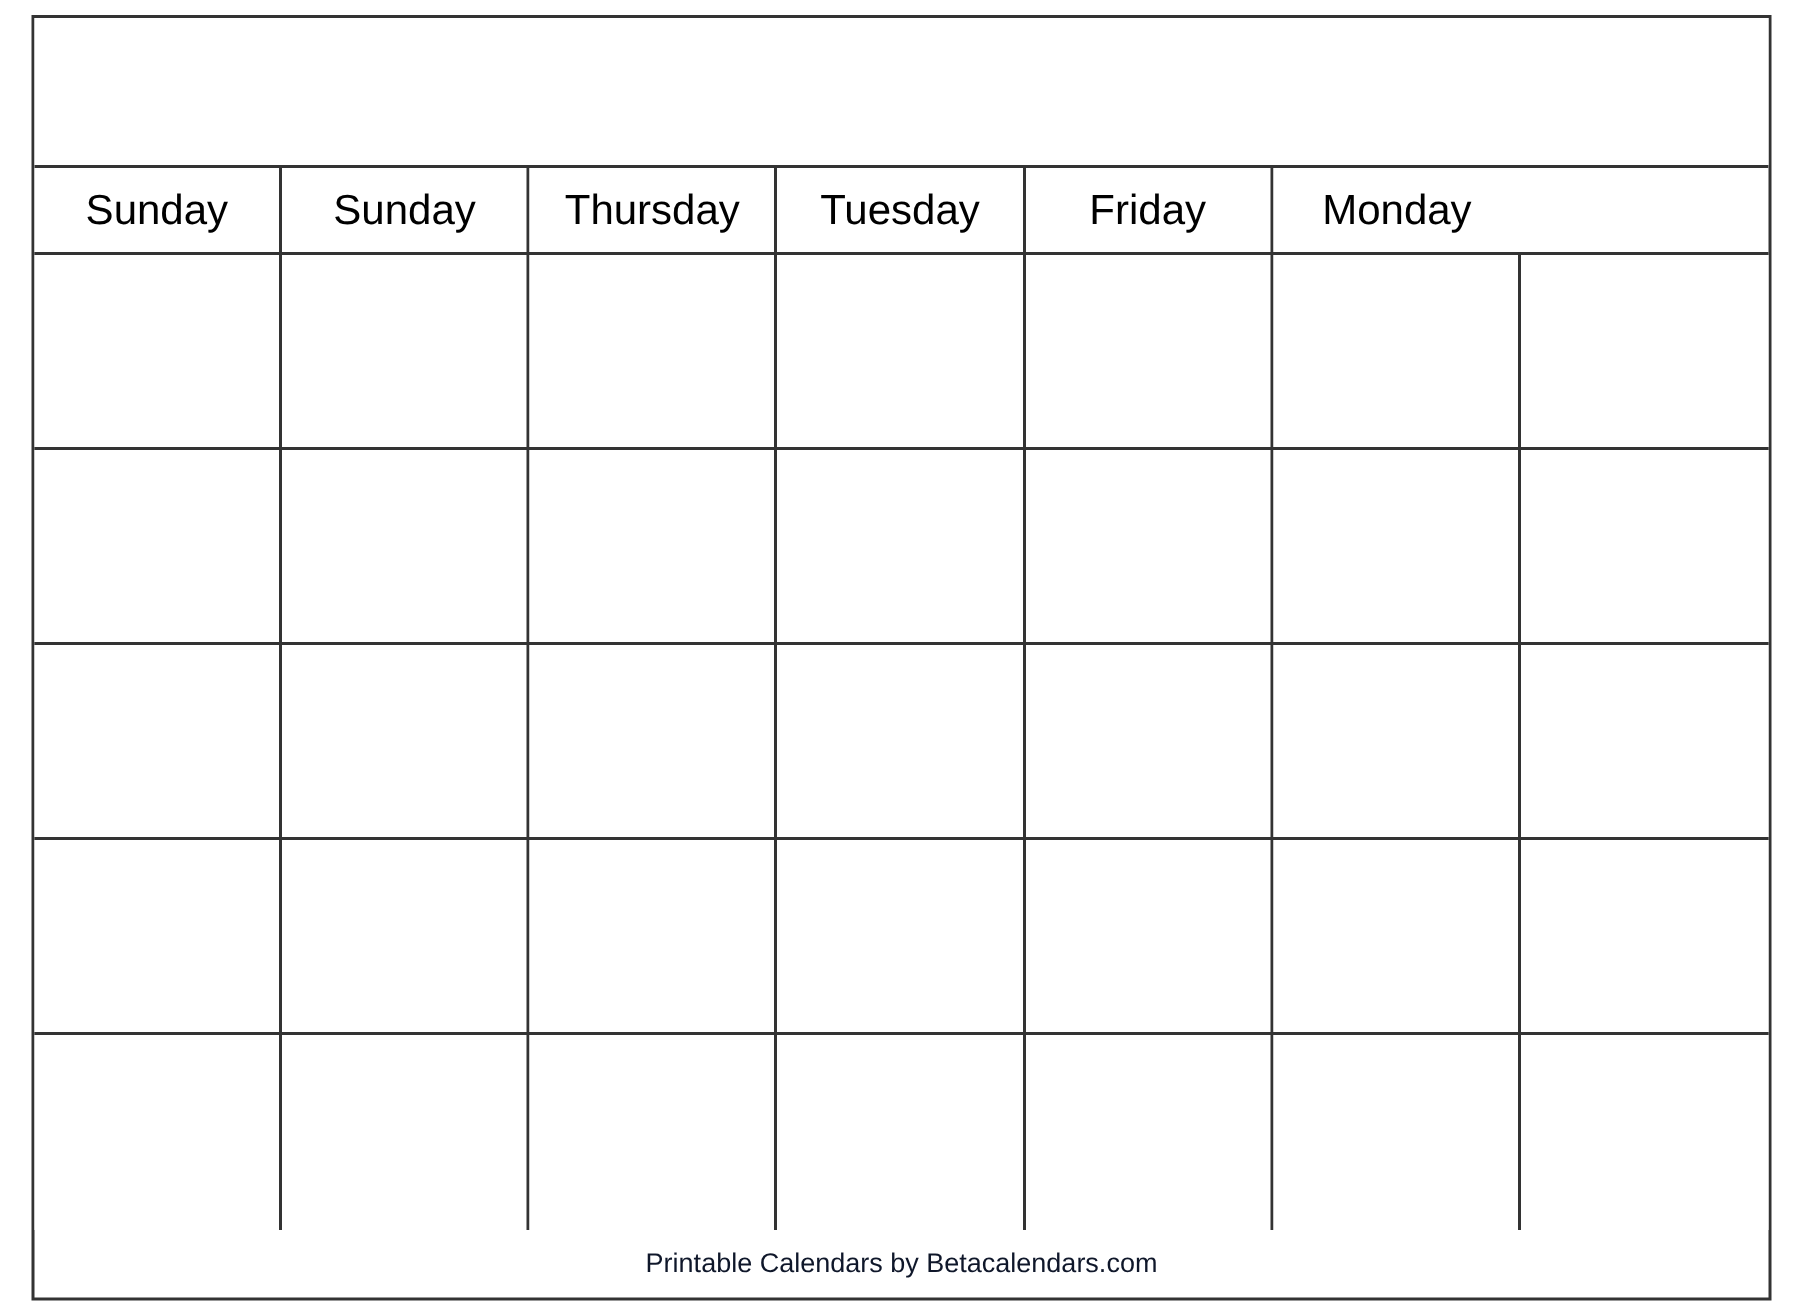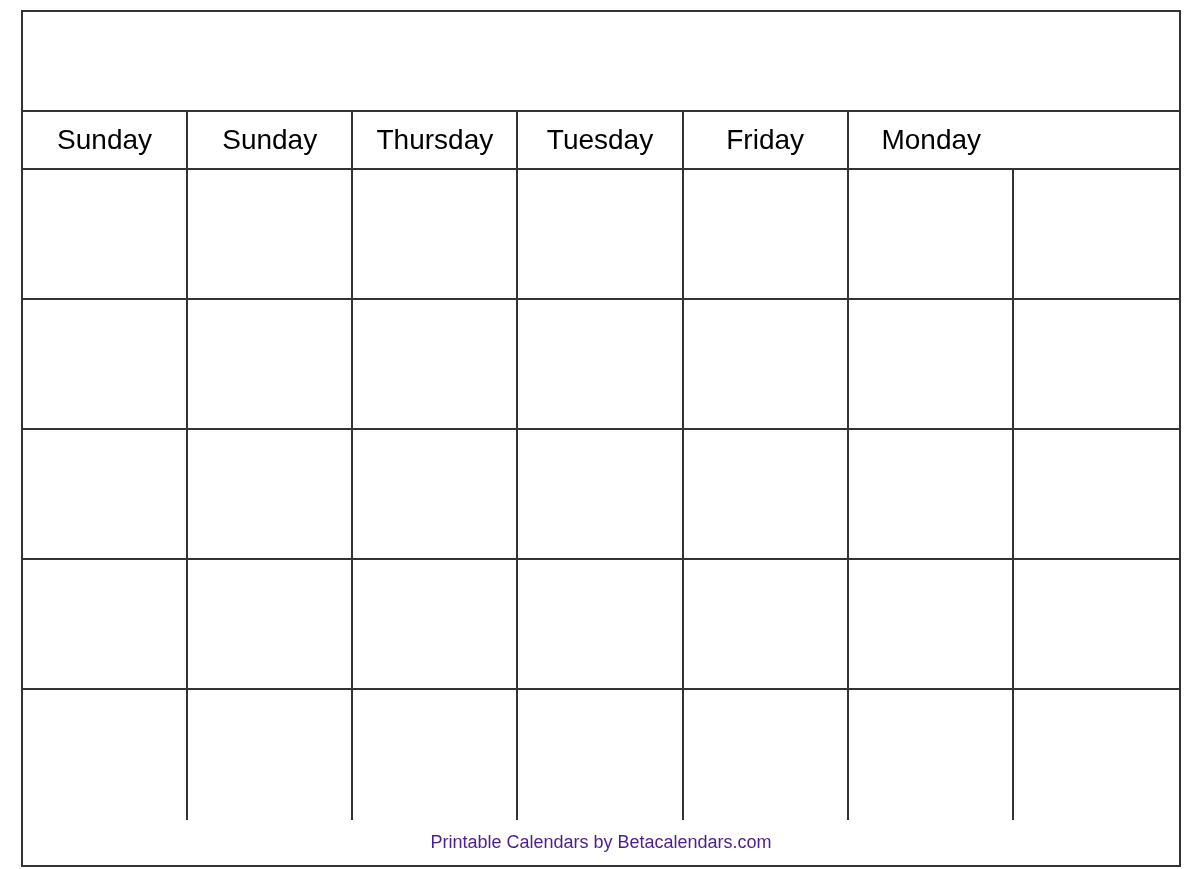--- a/index.html
+++ b/index.html
@@ -71,21 +71,21 @@
     }
 
     .calendar-cell:last-child {
       border-right: none;
     }
 
     .calendar-footer {
       text-align: center;
       padding: 12px;
       font-size: 18px;
-      color: #4c1d95;
+      color: #0f172a;
       border-top: none;
     }
   </style>
 </head>
 <body>
 
 <div class="calendar-wrapper">
   <div class="calendar-title-row"></div>
 
   <div class="calendar-header-row">

